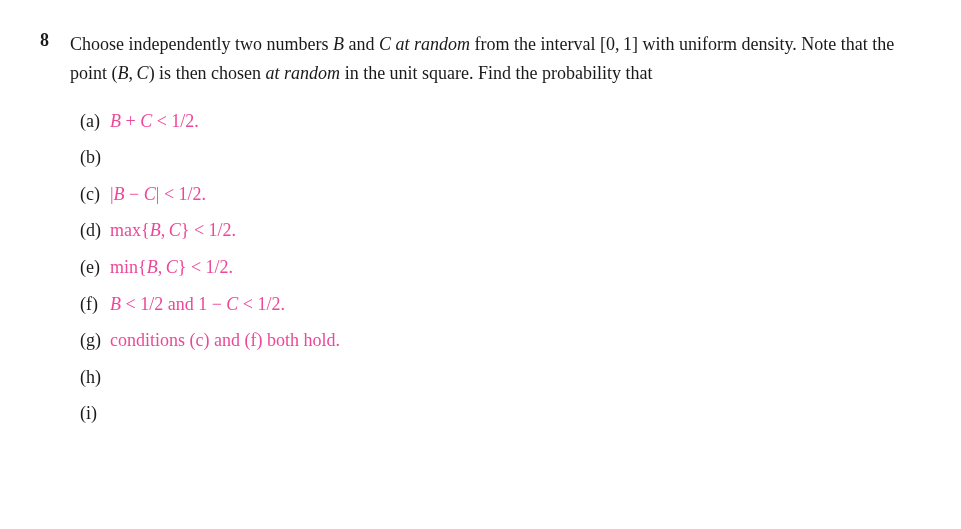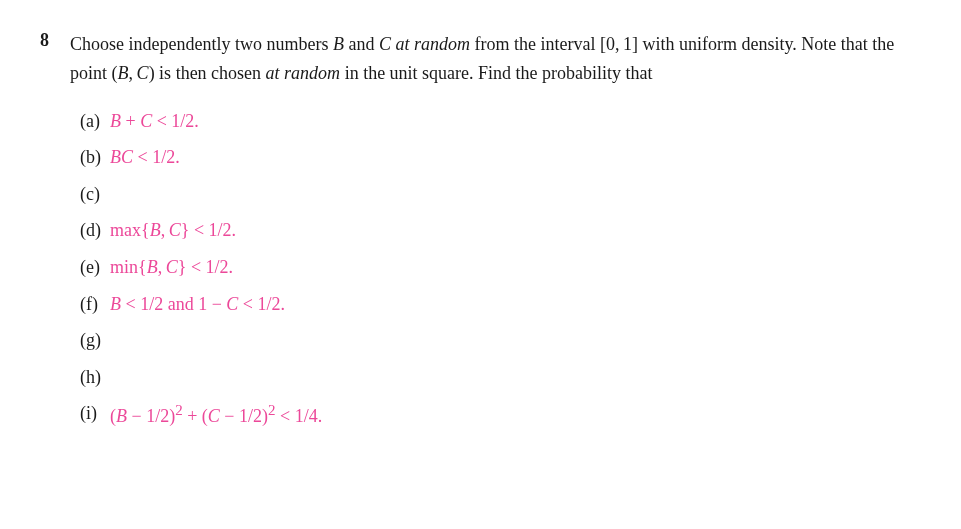--- a/index.html
+++ b/index.html
@@ -86,27 +86,27 @@
 
       <li class="part-item">
         <span class="part-label">(a)</span>
         <span class="part-content">
           <em>B</em> + <em>C</em> &lt; 1/2.
         </span>
       </li>
 
       <li class="part-item">
         <span class="part-label">(b)</span>
-        <span class="part-content">
-          <em>BC</em> &lt; 1/2.
-        </span>
       </li>
 
       <li class="part-item">
         <span class="part-label">(c)</span>
+        <span class="part-content">
+          |<em>B</em> − <em>C</em>| &lt; 1/2.
+        </span>
       </li>
 
       <li class="part-item">
         <span class="part-label">(d)</span>
         <span class="part-content">
           max{<em>B</em>, <em>C</em>} &lt; 1/2.
         </span>
       </li>
 
       <li class="part-item">
@@ -118,28 +118,28 @@
 
       <li class="part-item">
         <span class="part-label">(f)</span>
         <span class="part-content">
           <em>B</em> &lt; 1/2 and 1 − <em>C</em> &lt; 1/2.
         </span>
       </li>
 
       <li class="part-item">
         <span class="part-label">(g)</span>
+        <span class="part-content">
+          conditions (c) and (f) both hold.
+        </span>
       </li>
 
       <li class="part-item">
         <span class="part-label">(h)</span>
       </li>
 
       <li class="part-item">
         <span class="part-label">(i)</span>
-        <span class="part-content">
-          (<em>B</em> − 1/2)<sup>2</sup> + (<em>C</em> − 1/2)<sup>2</sup> &lt; 1/4.
-        </span>
       </li>
 
     </ul>
   </div>
 </div>
 
 </body></html>

